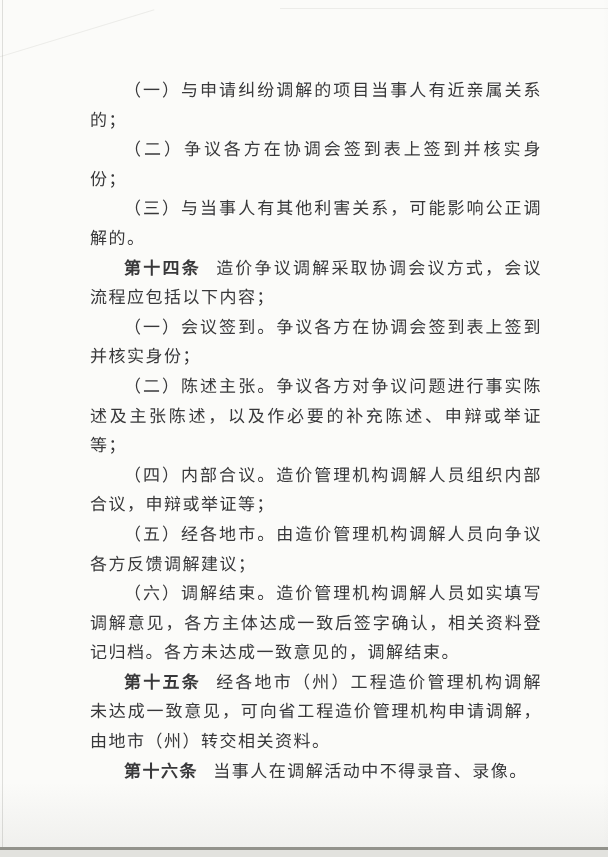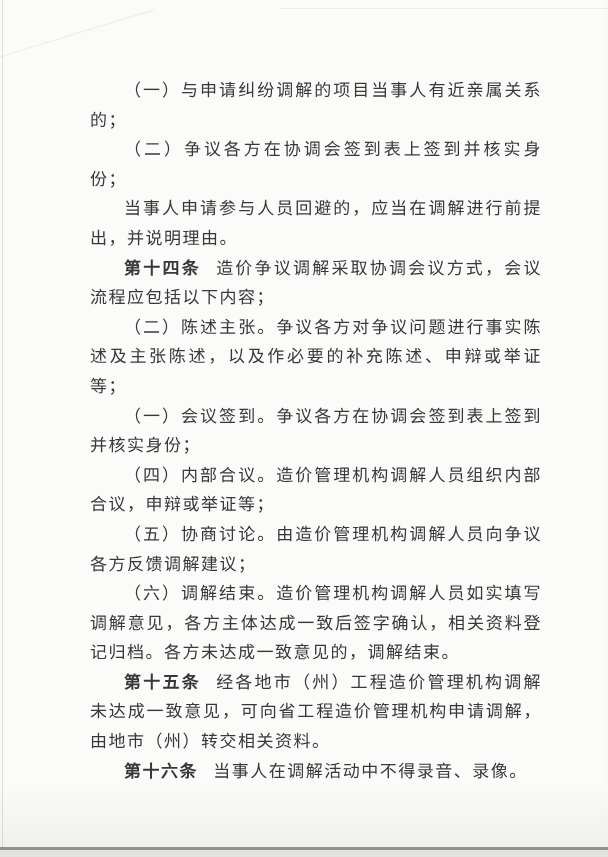--- a/index.html
+++ b/index.html
@@ -105,33 +105,33 @@
   <div class="crease"></div>
   <div class="left-edge-line"></div>
   <div class="top-edge-line"></div>
   <div class="speck"></div>
 
   <div class="content" id="doc-body">
   <p class="para"><span class="para-text">（一）与申请纠纷调解的项目当事人有近亲属关系的；</span></p>
 
   <p class="para"><span class="para-text">（二）争议各方在协调会签到表上签到并核实身份；</span></p>
 
+  <p class="para"><span class="para-text">（三）与当事人有其他利害关系，可能影响公正调解的。</span></p>
 
-  <p class="para"><span class="para-text">当事人申请参与人员回避的，应当在调解进行前提出，并说明理由。</span></p>
 
   <p class="para"><b class="art">第十四条</b><span class="para-text">造价争议调解采取协调会议方式，会议流程应包括以下内容；</span></p>
 
+  <p class="para"><span class="para-text">（一）会议签到。争议各方在协调会签到表上签到并核实身份；</span></p>
+
   <p class="para"><span class="para-text">（二）陈述主张。争议各方对争议问题进行事实陈述及主张陈述，以及作必要的补充陈述、申辩或举证等；</span></p>
-
-  <p class="para"><span class="para-text">（一）会议签到。争议各方在协调会签到表上签到并核实身份；</span></p>
 
 
   <p class="para"><span class="para-text">（四）内部合议。造价管理机构调解人员组织内部合议，申辩或举证等；</span></p>
 
-  <p class="para"><span class="para-text">（五）协商讨论。由造价管理机构调解人员向争议各方反馈调解建议；</span></p>
+  <p class="para"><span class="para-text">（五）经各地市。由造价管理机构调解人员向争议各方反馈调解建议；</span></p>
 
   <p class="para"><span class="para-text">（六）调解结束。造价管理机构调解人员如实填写调解意见，各方主体达成一致后签字确认，相关资料登记归档。各方未达成一致意见的，调解结束。</span></p>
 
   <p class="para"><b class="art">第十五条</b><span class="para-text">经各地市（州）工程造价管理机构调解未达成一致意见，可向省工程造价管理机构申请调解，由地市（州）转交相关资料。</span></p>
 
   <p class="para"><b class="art">第十六条</b><span class="para-text">当事人在调解活动中不得录音、录像。</span></p>
 </div>
 
   <div class="bottom-shade"></div>
   <div class="right-shade"></div>

